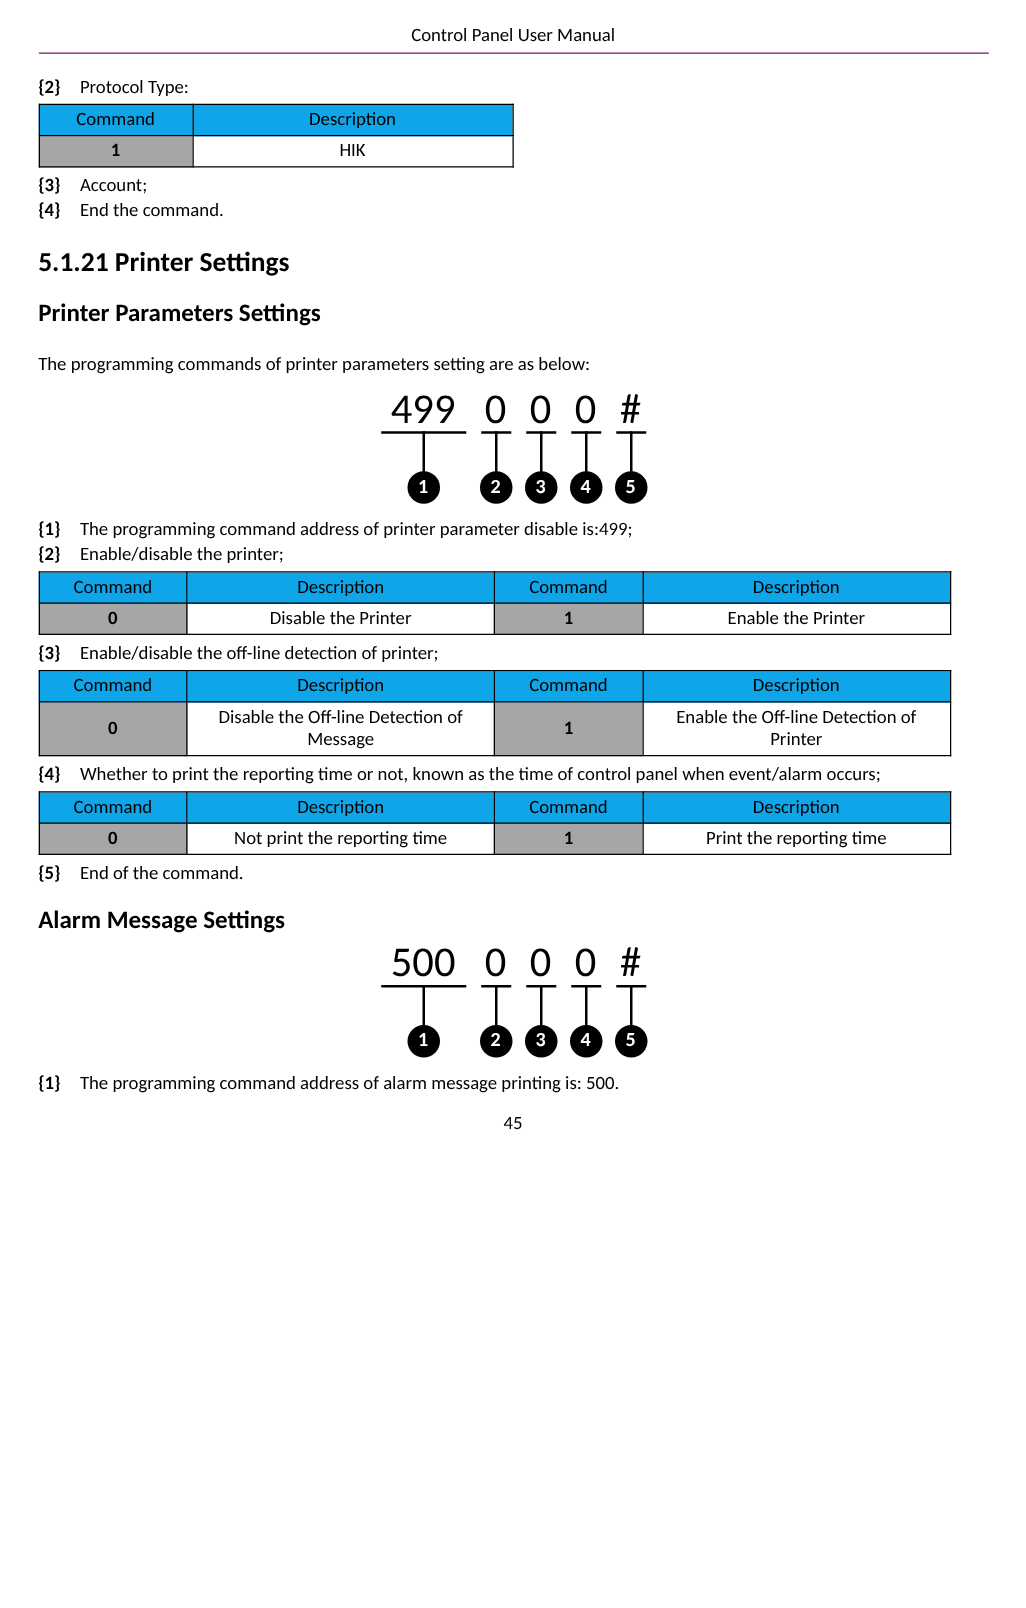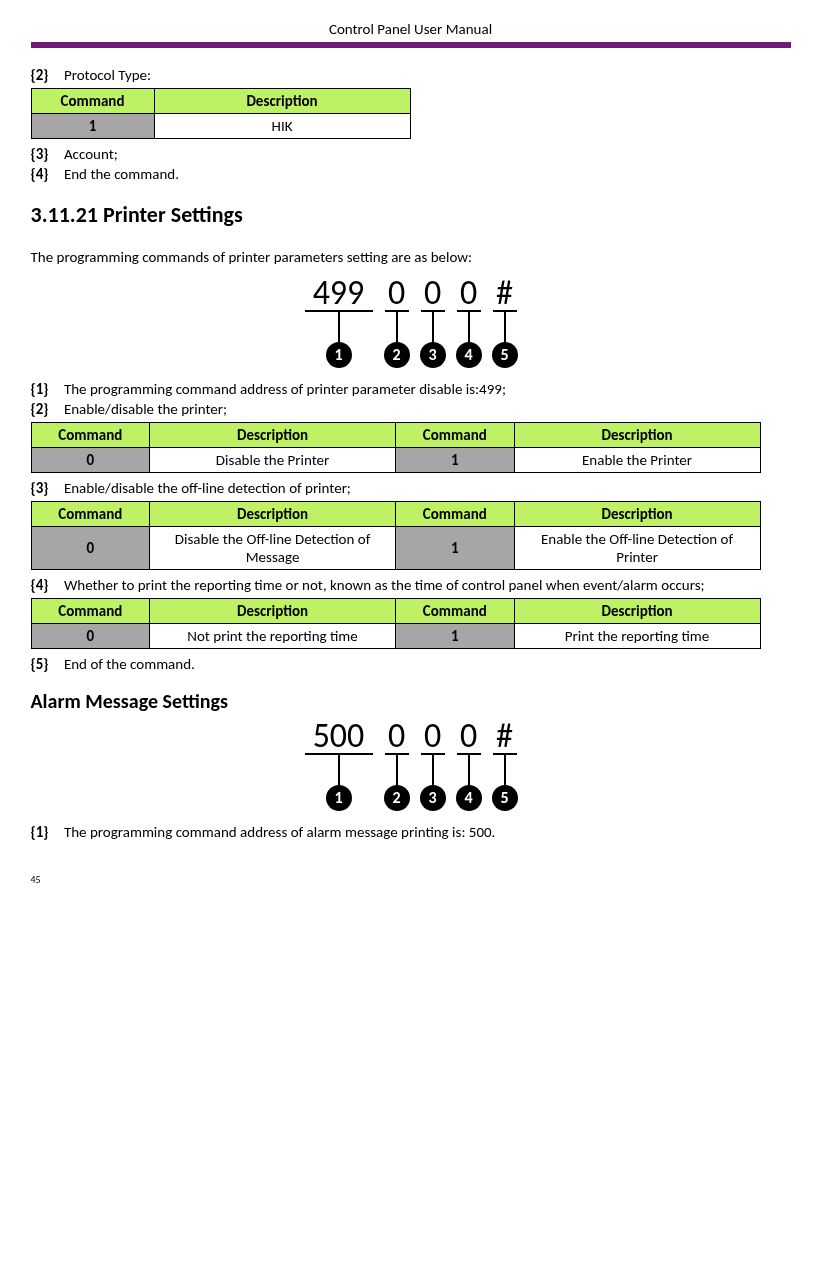--- a/index.html
+++ b/index.html
@@ -12,26 +12,27 @@
   }
   .page {
     width: 760px;
     margin: 0 auto;
     padding: 20px 30px 30px 30px;
   }
   .header-title {
     text-align: center;
     font-size: 15px;
     padding-bottom: 4px;
-    border-bottom: 6px solid #701a75;
+    border-bottom: 1px solid #701a75;
     margin-bottom: 18px;
   }
   .footer-page {
-    font-size: 10px;
-    margin-top: 32px;
+    text-align: center;
+    font-size: 15px;
+    margin-top: 14px;
   }
   .indent {
     margin-left: 50px;
   }
   .item-line {
     margin: 2px 0;
   }
   .item-line .tag {
     font-weight: bold;
     display: inline-block;
@@ -55,22 +56,22 @@
     margin: 4px 0 6px 0;
   }
   table.cmd th, table.cmd td {
     border: 1px solid #000;
     padding: 3px 6px;
     text-align: center;
     vertical-align: middle;
     font-size: 15px;
   }
   table.cmd th {
-    background: #bef264;
-    font-weight: bold;
+    background: #0ea5e9;
+    font-weight: normal;
   }
   table.cmd td.cmdcol {
     background: #a6a6a6;
     font-weight: bold;
   }
   .small-table {
     width: 380px;
     margin-left: 160px;
   }
   .small-table th:first-child, .small-table td:first-child { width: 110px; }
@@ -169,22 +170,23 @@
 
   <div class="indent item-line">
     <span class="tag">{3}</span>
     <span>Account;</span>
   </div>
   <div class="indent item-line">
     <span class="tag">{4}</span>
     <span>End the command.</span>
   </div>
 
-  <h2 class="section">3.11.21 Printer Settings</h2>
-
+  <h2 class="section">5.1.21 Printer Settings</h2>
+
+  <h3 class="subsection">Printer Parameters Settings</h3>
   <p class="intro">The programming commands of printer parameters setting are as below:</p>
 
   <div class="diagram">
     <div class="diag-row">
       <div class="diag-cell wide">
           <div class="diag-text">499</div>
         </div>
       <div class="diag-cell narrow">
           <div class="diag-text">0</div>
         </div>

